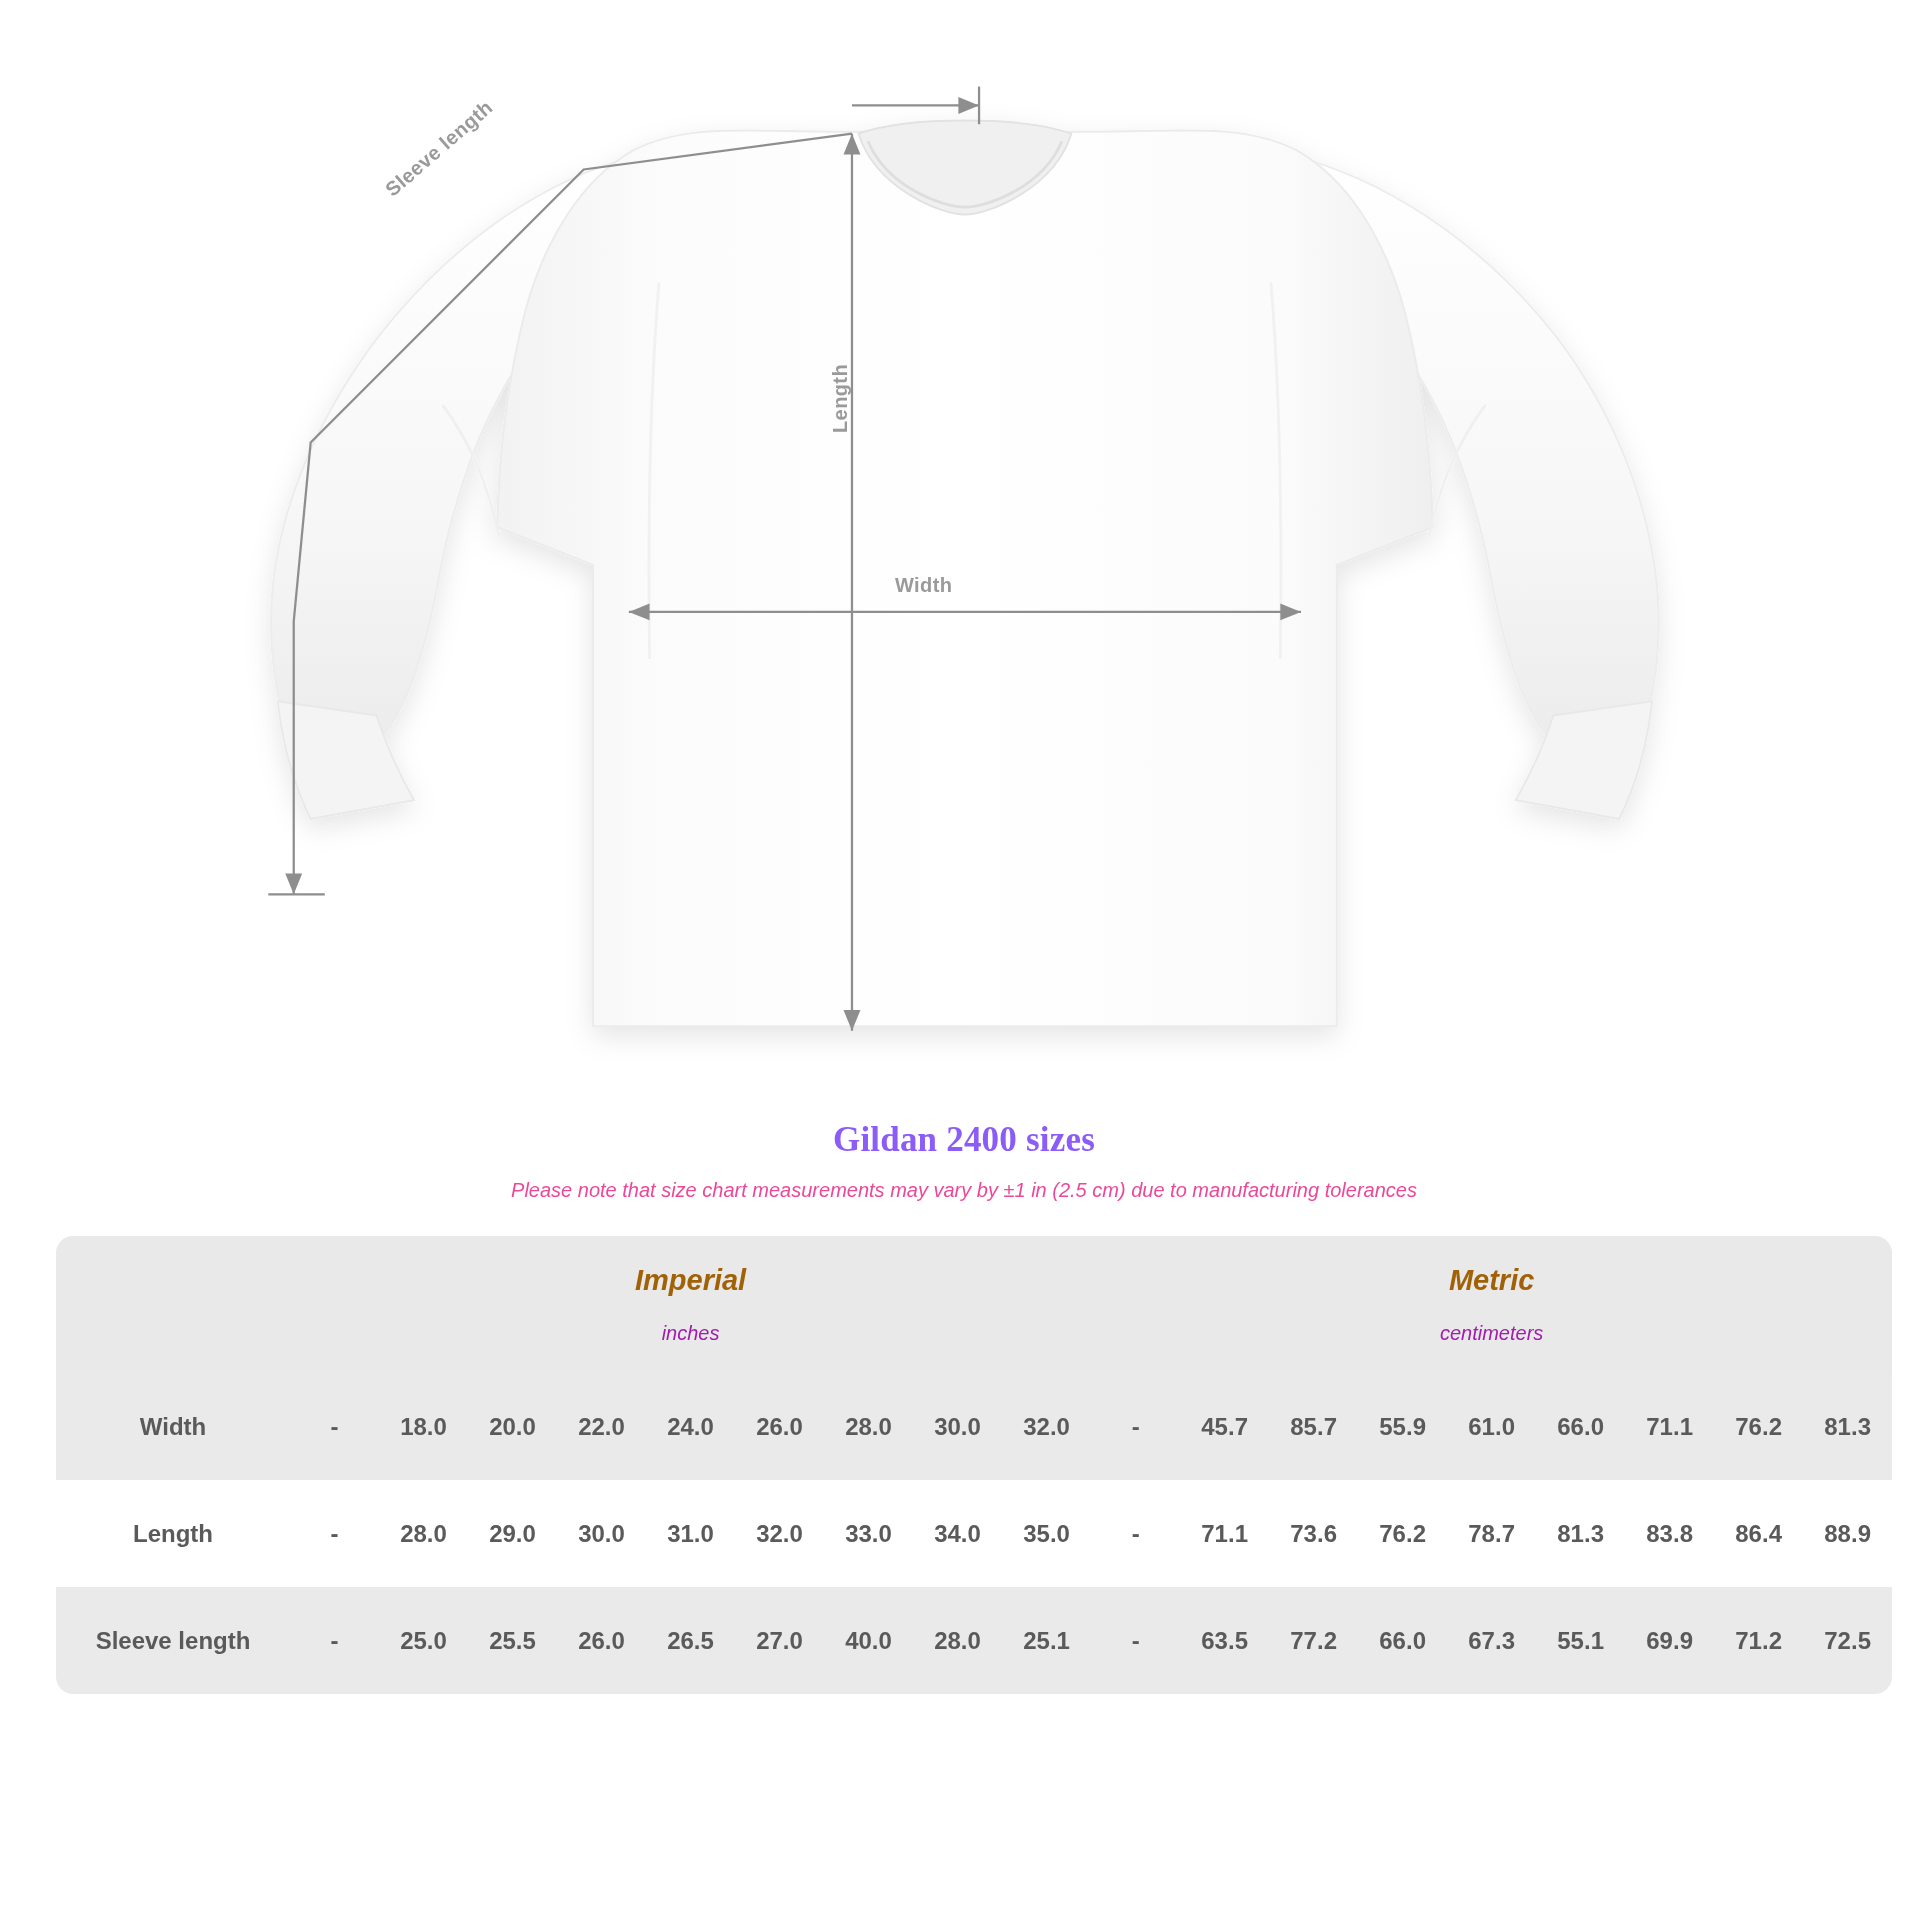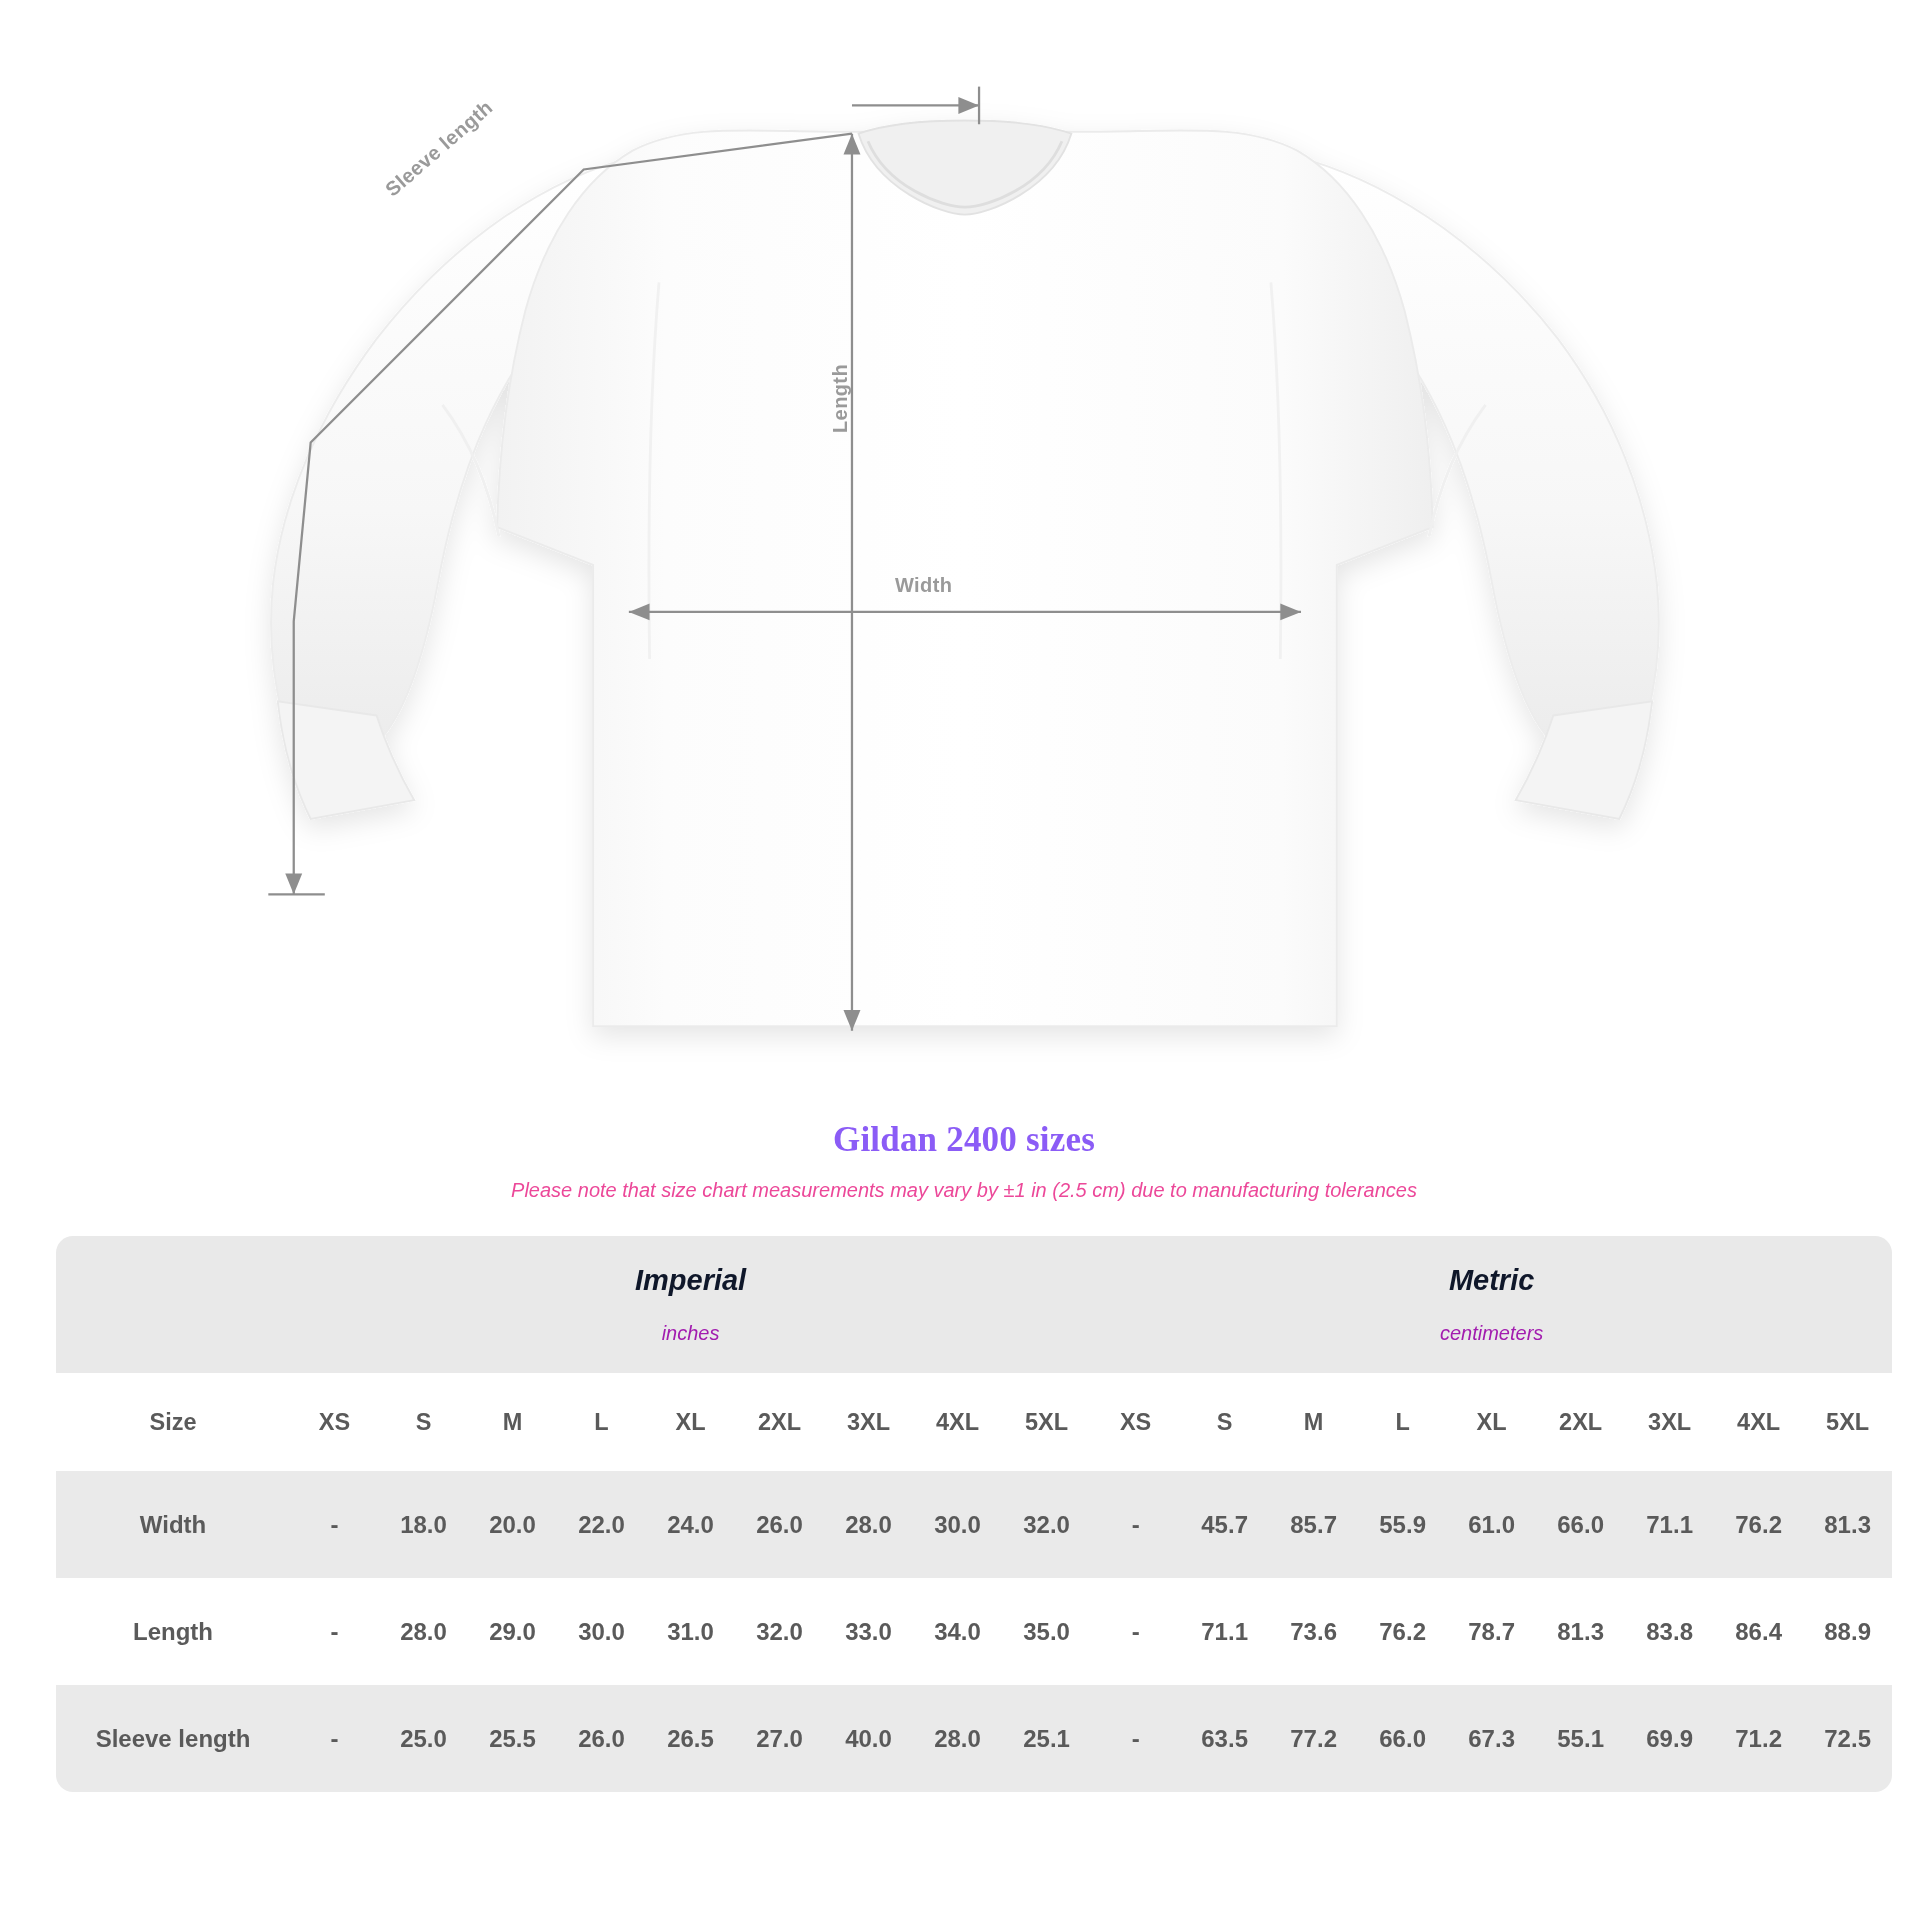--- a/index.html
+++ b/index.html
@@ -104,21 +104,21 @@
   .unit-row td.corner-left {
     border-top-left-radius: 17px;
   }
   .unit-row td.corner-right {
     border-top-right-radius: 17px;
   }
   .unit-name {
     font-size: 29px;
     font-style: italic;
     font-weight: bold;
-    color: #0f172a;
+    color: #a16207;
     display: block;
     margin-bottom: 25px;
   }
   .unit-sub {
     font-size: 20px;
     font-style: italic;
     font-weight: normal;
     color: #a21caf;
     display: block;
   }
@@ -251,41 +251,20 @@
           <td colspan="9">
             <span class="unit-name">Imperial</span>
             <span class="unit-sub">inches</span>
           </td>
           <td colspan="9" class="corner-right">
             <span class="unit-name">Metric</span>
             <span class="unit-sub">centimeters</span>
           </td>
         </tr>
 
-        <tr class="header-row">
-          <td class="row-head">Size</td>
-          <td>XS</td>
-          <td>S</td>
-          <td>M</td>
-          <td>L</td>
-          <td>XL</td>
-          <td>2XL</td>
-          <td>3XL</td>
-          <td>4XL</td>
-          <td>5XL</td>
-          <td>XS</td>
-          <td>S</td>
-          <td>M</td>
-          <td>L</td>
-          <td>XL</td>
-          <td>2XL</td>
-          <td>3XL</td>
-          <td>4XL</td>
-          <td>5XL</td>
-        </tr>
 
         <tr class="data-row shaded">
           <td class="row-head">Width</td>
           <td>-</td>
           <td>18.0</td>
           <td>20.0</td>
           <td>22.0</td>
           <td>24.0</td>
           <td>26.0</td>
           <td>28.0</td>

